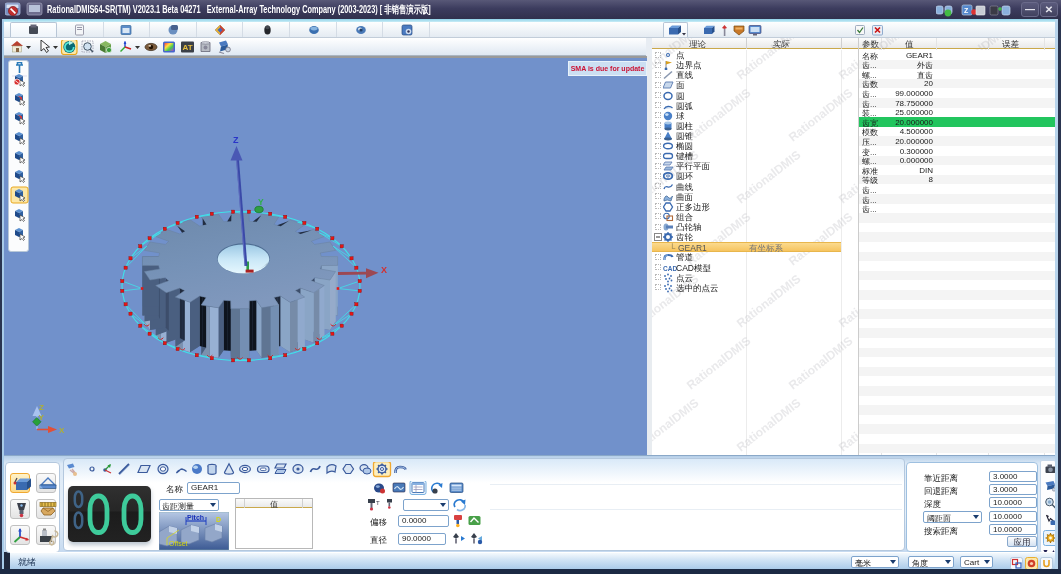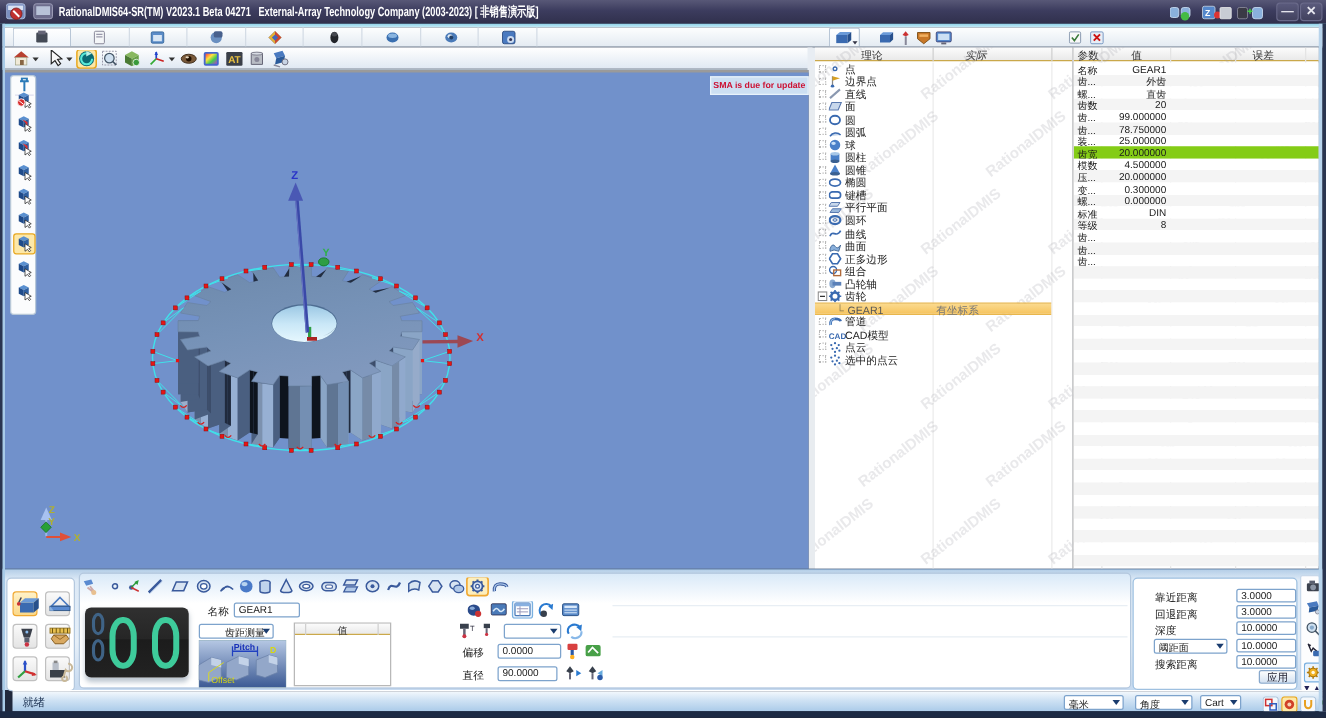--- a/index.html
+++ b/index.html
@@ -805,21 +805,21 @@
         <span class="v">99.000000</span>
       </div>
 <div class="prow" style="top:60.0px;background:#f4f4f4;">
         <span class="k">齿...</span>
         <span class="v">78.750000</span>
       </div>
 <div class="prow" style="top:69.6px;background:#ffffff;">
         <span class="k">装...</span>
         <span class="v">25.000000</span>
       </div>
-<div class="prow" style="top:79.2px;background:#84cc16;">
+<div class="prow" style="top:79.2px;background:#22c55e;">
         <span class="k">齿宽</span>
         <span class="v">20.000000</span>
       </div>
 <div class="prow" style="top:88.8px;background:#ffffff;">
         <span class="k">模数</span>
         <span class="v">4.500000</span>
       </div>
 <div class="prow" style="top:98.4px;background:#f4f4f4;">
         <span class="k">压...</span>
         <span class="v">20.000000</span>
@@ -1027,21 +1027,21 @@
 <div class="abs" style="left:68px;top:30px;width:83px;height:56px;border-radius:5px;background:linear-gradient(#303030,#262626 45%,#1c1c1c 46%,#222);box-shadow:0 3px 4px rgba(120,140,160,0.5);"></div>
 <svg class="abs" style="left:68px;top:30px" width="83" height="56">
  <rect x="6.8" y="5.5" width="7.4" height="15.5" rx="3.7" ry="6" fill="none" stroke="#3f6386" stroke-width="2.5"></rect>
  <rect x="6.8" y="26.5" width="7.4" height="15.5" rx="3.7" ry="6" fill="none" stroke="#3f6386" stroke-width="2.5"></rect>
  <rect x="22" y="10" width="17" height="36.5" rx="8" ry="13" fill="none" stroke="#3ecb9b" stroke-width="4.8"></rect>
  <rect x="56" y="10" width="17" height="36.5" rx="8" ry="13" fill="none" stroke="#3ecb9b" stroke-width="4.8"></rect>
 </svg>
 <span class="lbl" style="left:166px;top:28px;">名称</span>
 <div class="fld" style="left:187px;top:26px;width:53px;height:12px;">GEAR1</div>
 <div class="dd" style="left:159px;top:43px;width:60px;height:12px;">
-        <span style="position:absolute;left:20px;top:1px;">齿距测量</span>
+        <span style="position:absolute;left:2px;top:1px;">齿距测量</span>
         <span class="ar"></span>
       </div>
 <svg class="abs" style="left:159px;top:56px" width="70" height="38">
  <defs>
           <linearGradient id="pitg" x1="0" y1="0" x2="0" y2="1">
             <stop offset="0" stop-color="#b6c8e4"></stop>
             <stop offset="1" stop-color="#3c5a94"></stop>
           </linearGradient>
         </defs>
  <rect x="0" y="0" width="70" height="38" fill="url(#pitg)" stroke="#8aa" stroke-width="0.6"></rect>

